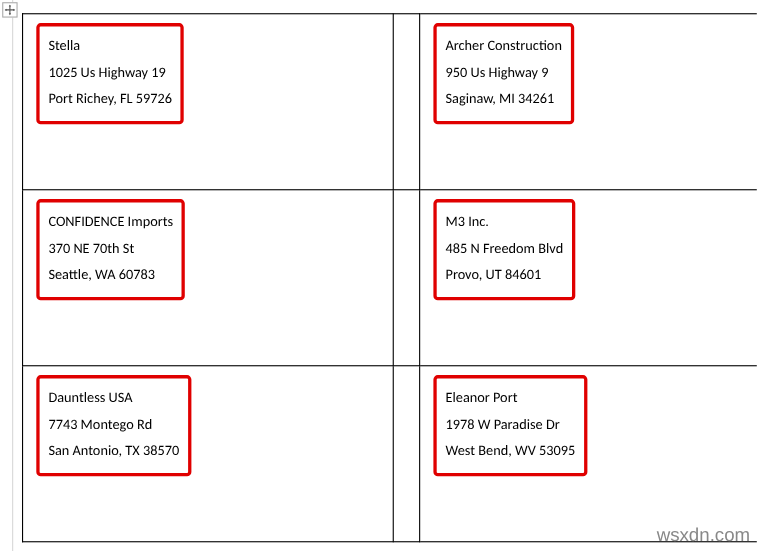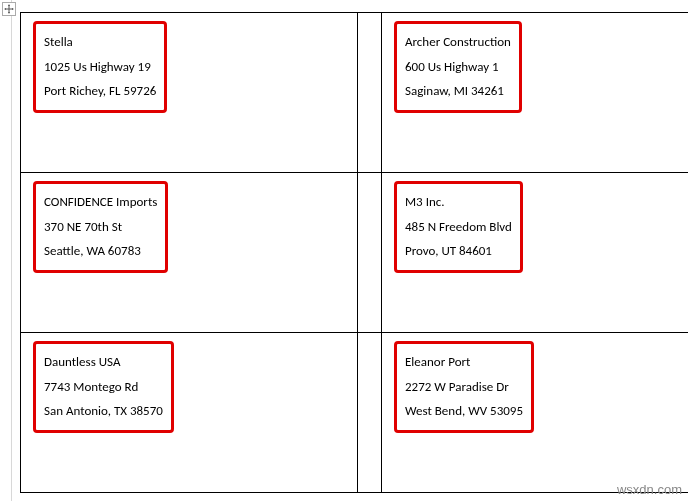--- a/index.html
+++ b/index.html
@@ -64,21 +64,21 @@
     border-radius: 4px;
     padding: 6px 8px;
     line-height: 1.9;
   }
   .address span { display: block; white-space: nowrap; }
   .watermark {
     position: absolute;
     right: 6px;
     bottom: 4px;
     font-family: Arial, sans-serif;
-    font-size: 13px;
+    font-size: 17px;
     color: #888;
   }
 </style>
 </head>
 <body>
 
 <div class="page-margin"></div>
 
 <div class="move-handle">
   <svg width="10" height="10" viewBox="0 0 10 10">
@@ -95,21 +95,21 @@
       <div class="address">
         <span>Stella</span>
         <span>1025 Us Highway 19</span>
         <span>Port Richey, FL 59726</span>
       </div>
     </td>
     <td class="narrow"></td>
     <td class="wide">
       <div class="address">
         <span>Archer Construction</span>
-        <span>600 Us Highway 1</span>
+        <span>950 Us Highway 9</span>
         <span>Saginaw, MI 34261</span>
       </div>
     </td>
   </tr>
   <tr>
     <td class="wide">
       <div class="address">
         <span>CONFIDENCE Imports</span>
         <span>370 NE 70th St</span>
         <span>Seattle, WA 60783</span>
@@ -129,21 +129,21 @@
       <div class="address">
         <span>Dauntless USA</span>
         <span>7743 Montego Rd</span>
         <span>San Antonio, TX 38570</span>
       </div>
     </td>
     <td class="narrow"></td>
     <td class="wide">
       <div class="address">
         <span>Eleanor Port</span>
-        <span>2272 W Paradise Dr</span>
+        <span>1978 W Paradise Dr</span>
         <span>West Bend, WV 53095</span>
       </div>
     </td>
   </tr>
 </tbody>
   </table>
 
 <div class="watermark">wsxdn.com</div>
 
 </body></html>

